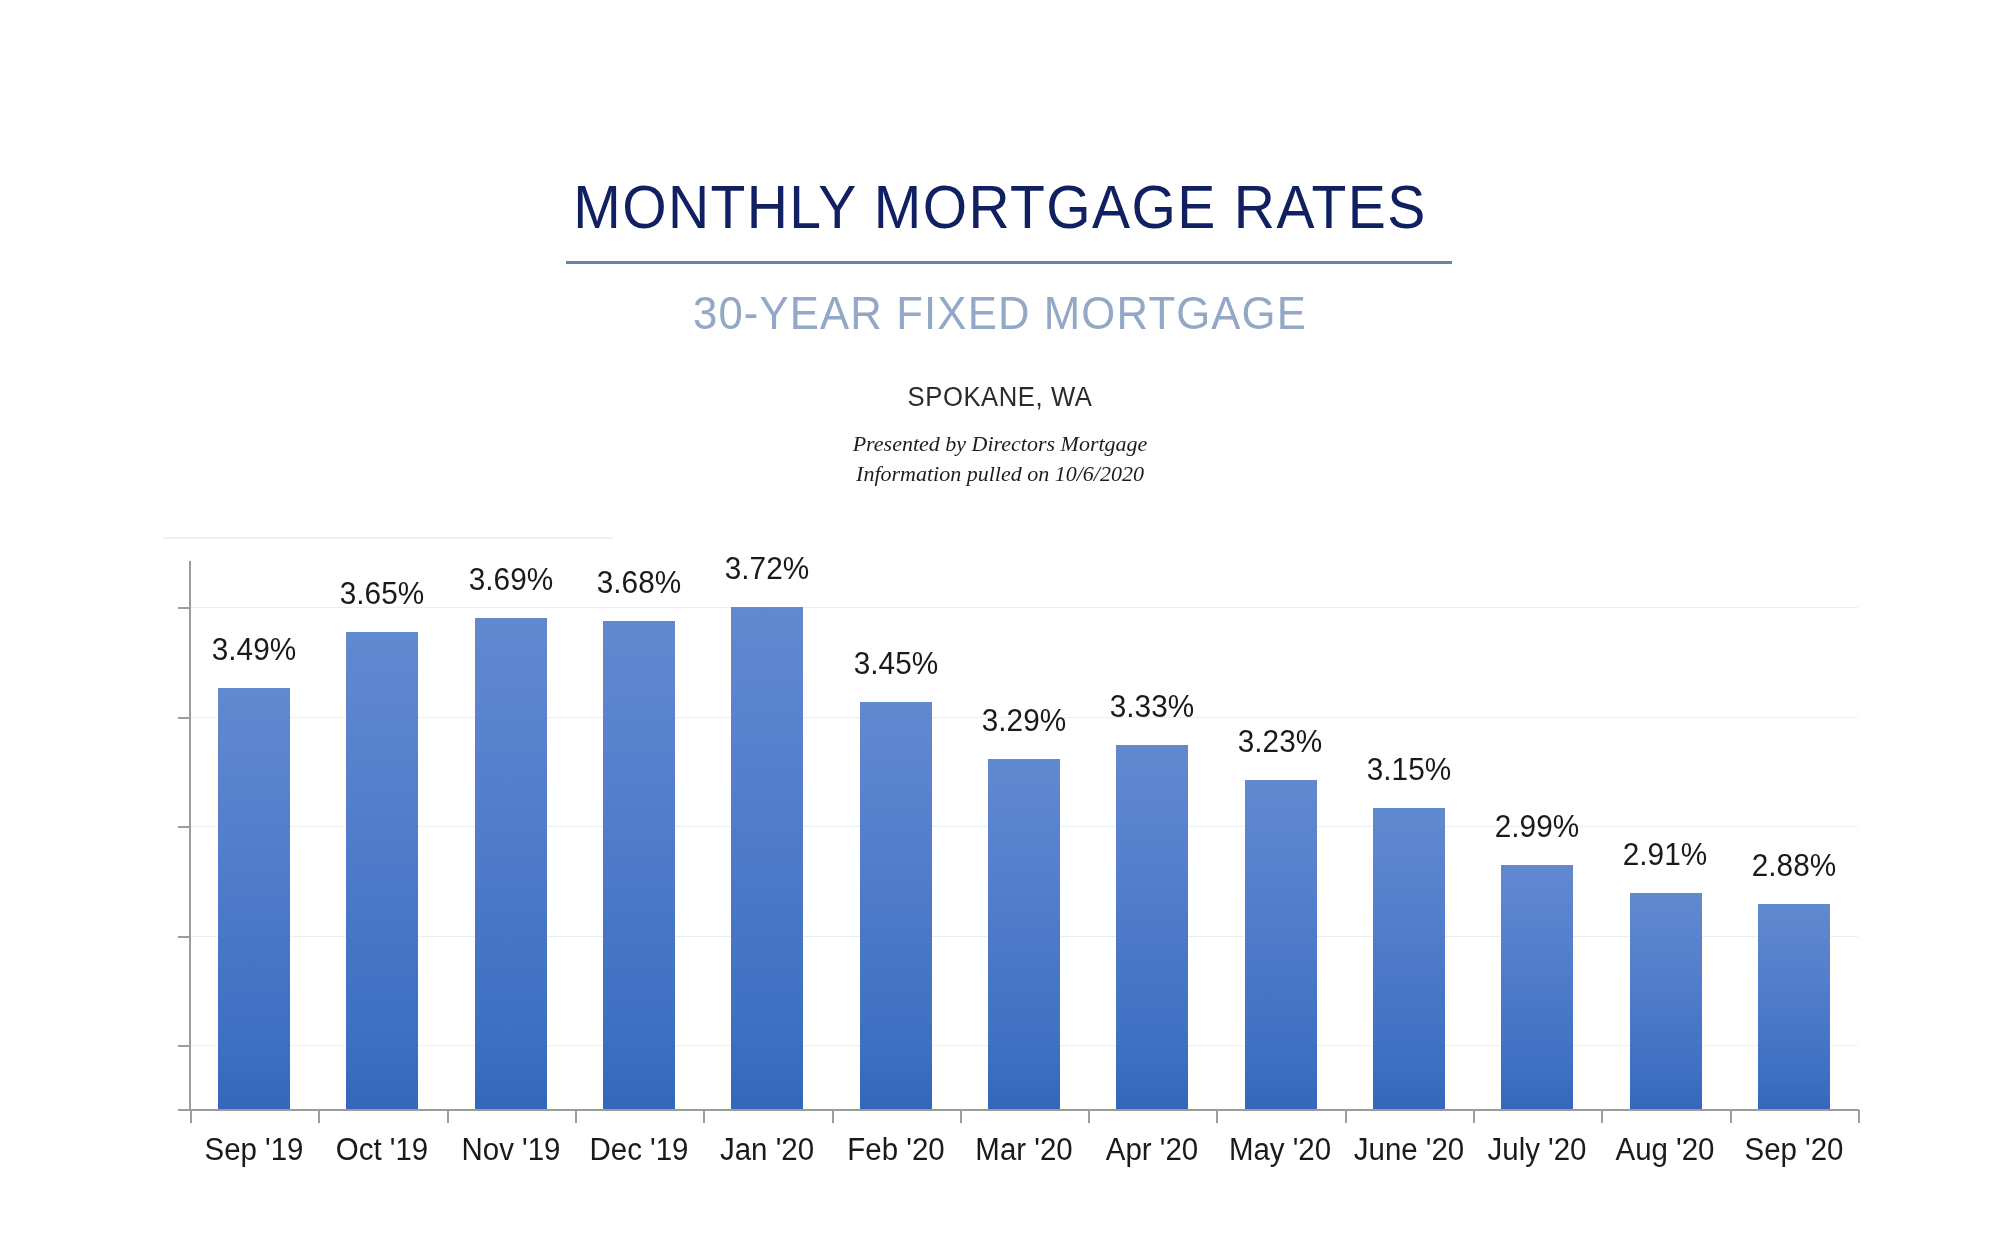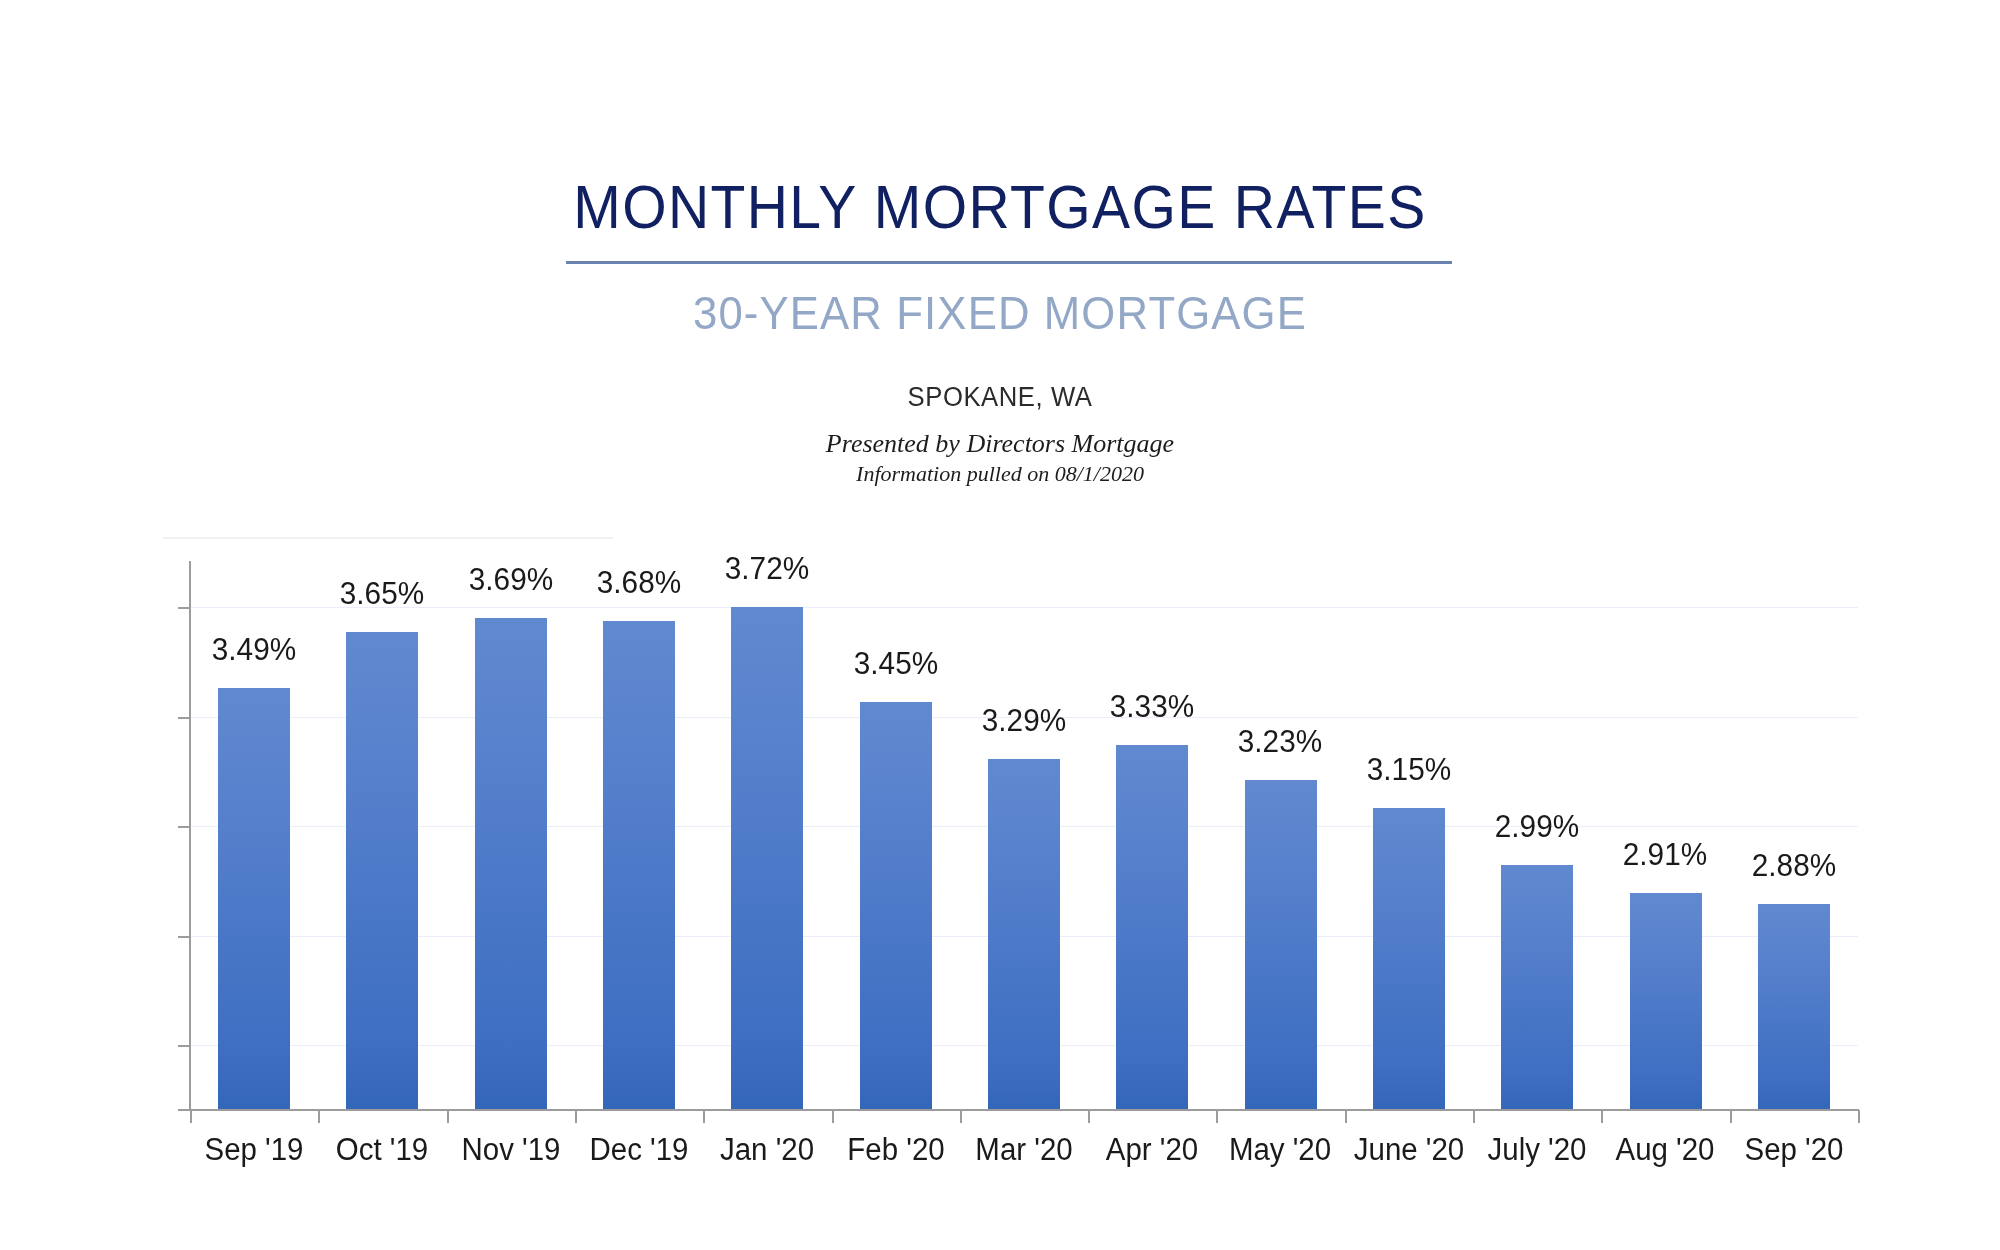--- a/index.html
+++ b/index.html
@@ -86,21 +86,21 @@
   }
 
   #chart-presenter {
     position: absolute;
     left: 0;
     top: 429px;
     width: 2000px;
     text-align: center;
     font-family: "Liberation Serif", serif;
     font-style: italic;
-    font-size: 26px;
+    font-size: 22px;
     line-height: 30px;
     color: #1C1C1C;
     white-space: nowrap;
   }
 
   #chart-pulled {
     position: absolute;
     left: 0;
     top: 459px;
     width: 2000px;
@@ -205,21 +205,21 @@
 </style>
 </head>
 <body>
 
 <div id="header">
   <div id="chart-title">MONTHLY MORTGAGE RATES</div>
   <div id="title-rule"></div>
   <div id="chart-subtitle">30-YEAR FIXED MORTGAGE</div>
   <div id="chart-location">SPOKANE, WA</div>
   <div id="chart-presenter">Presented by Directors Mortgage</div>
-  <div id="chart-pulled">Information pulled on 08/1/2020</div>
+  <div id="chart-pulled">Information pulled on 10/6/2020</div>
 </div>
 
 <div id="plot">
   <div class="stray-rule"></div>
   <div id="gridlines">
       <div class="gridline" style="top: 1045px;"></div>
       <div class="gridline" style="top: 936px;"></div>
       <div class="gridline" style="top: 826px;"></div>
       <div class="gridline" style="top: 717px;"></div>
       <div class="gridline" style="top: 607px;"></div>

